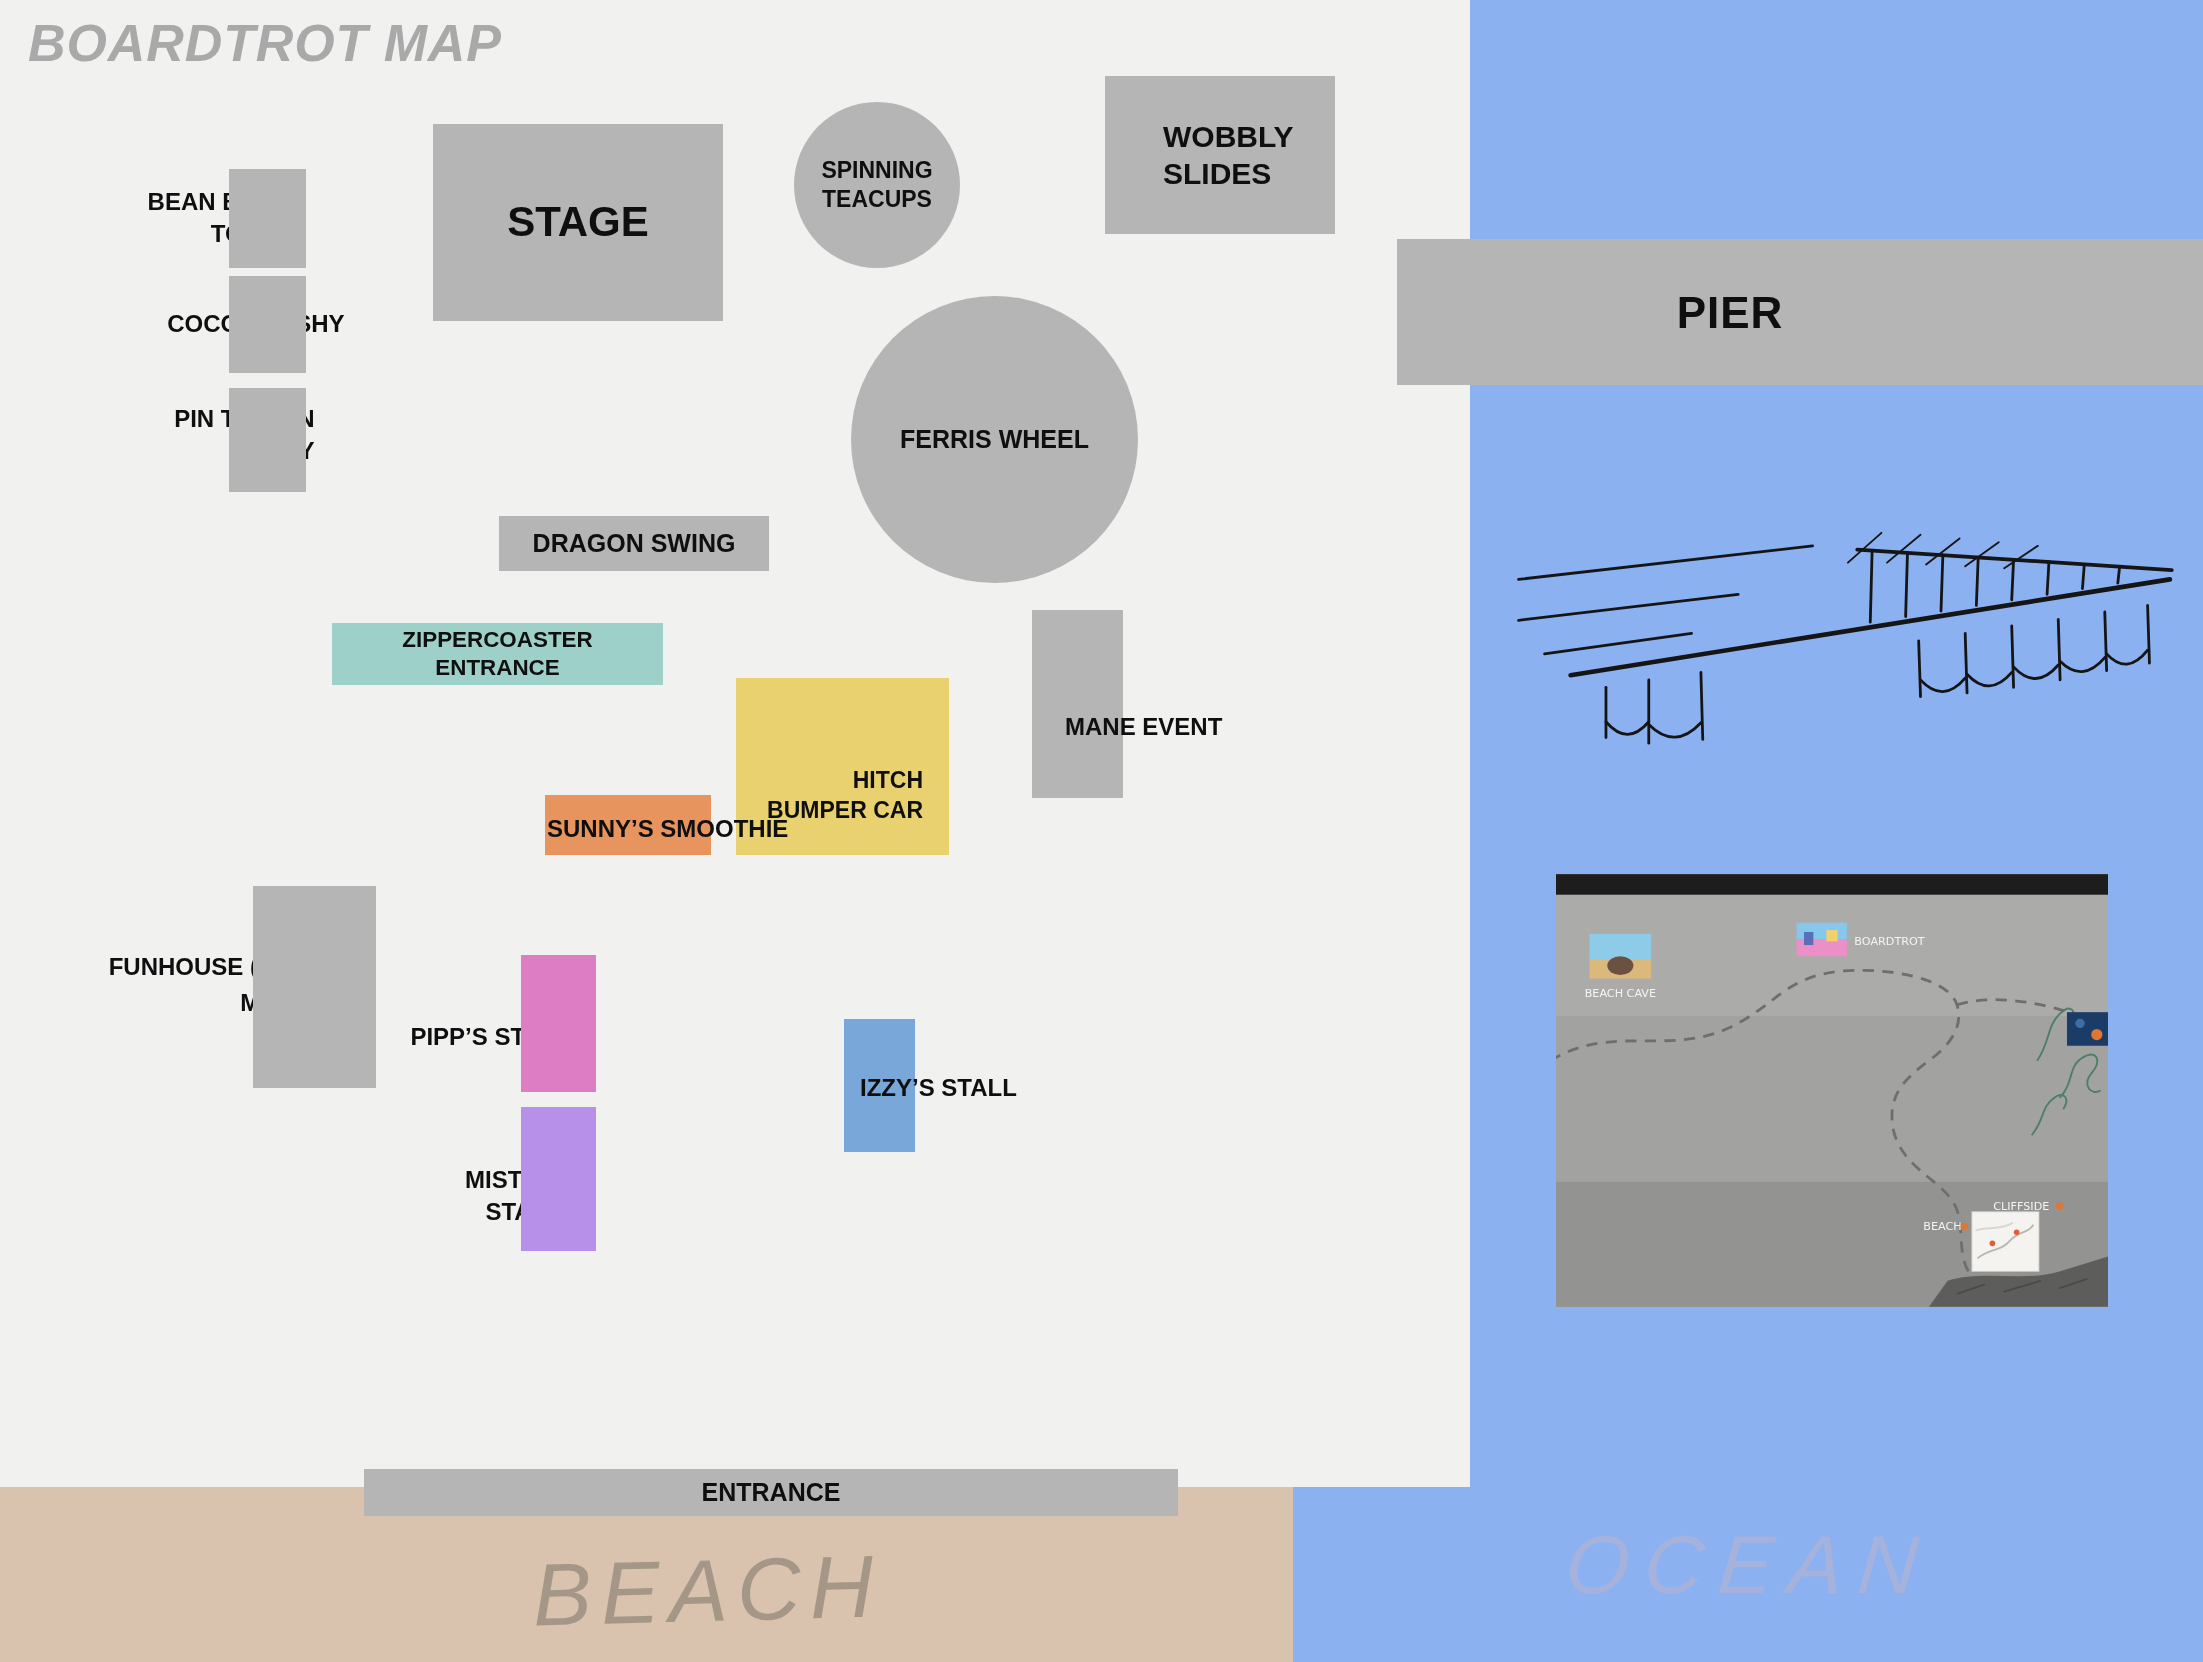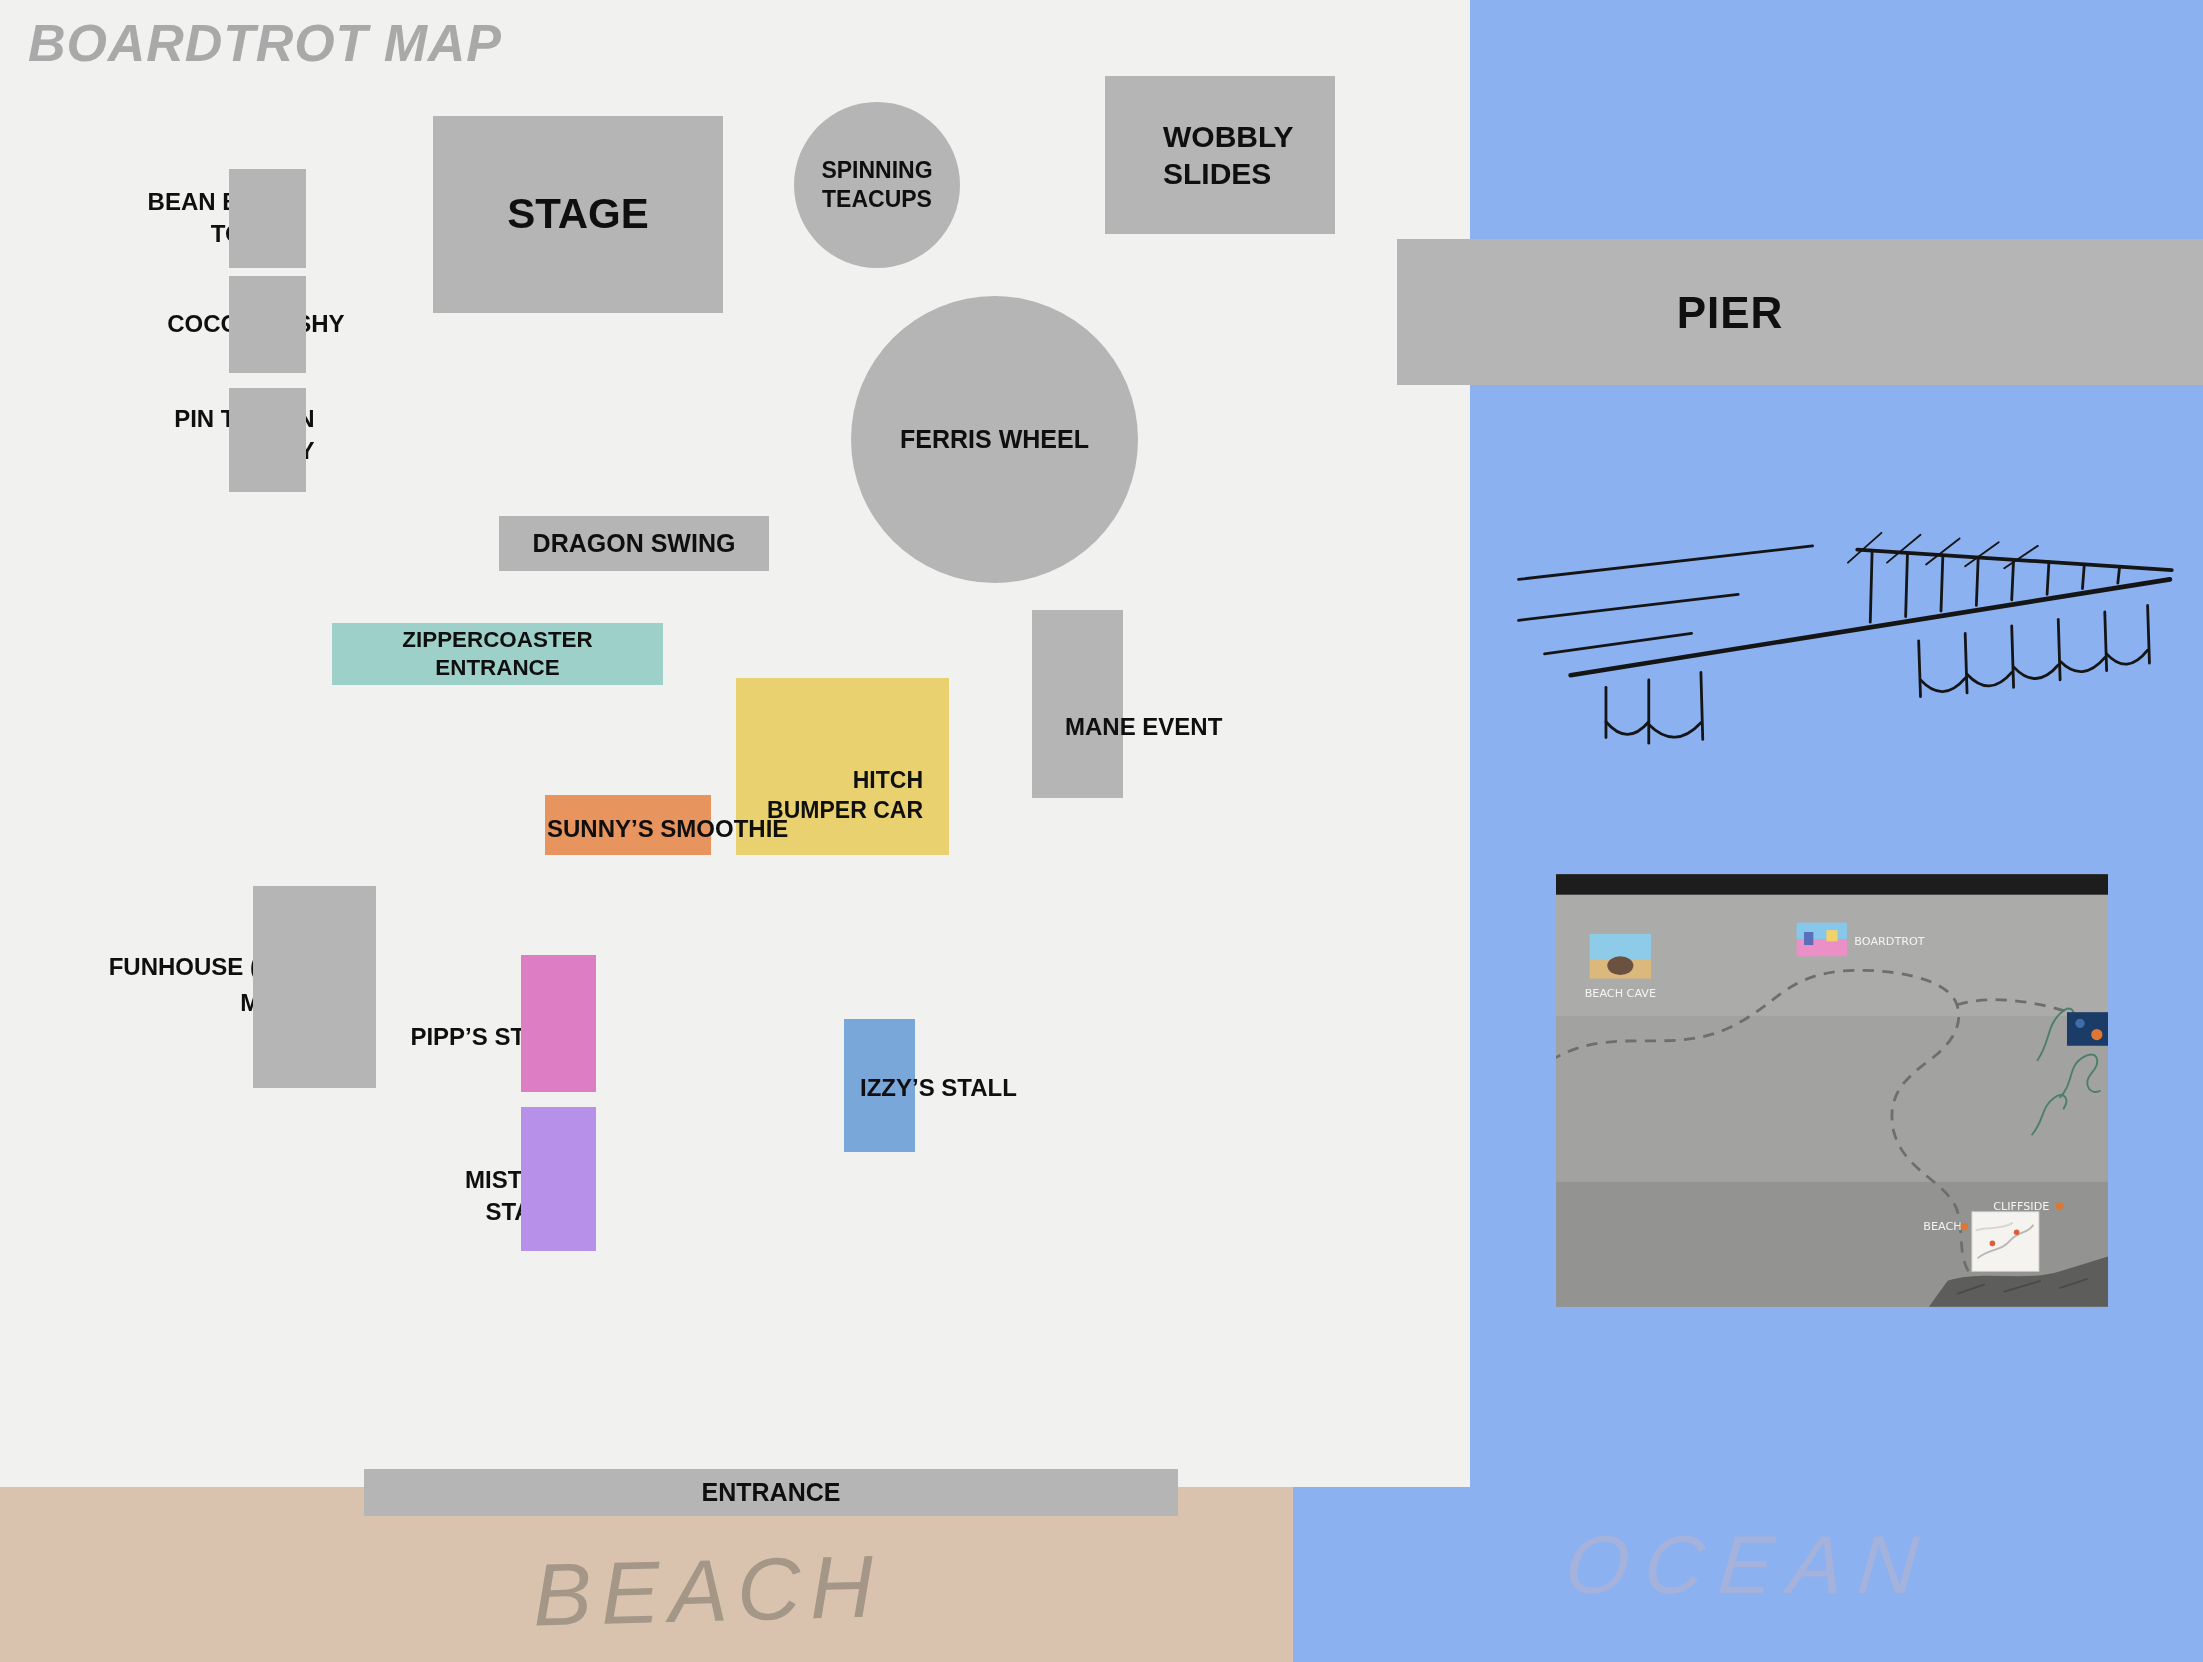--- a/index.html
+++ b/index.html
@@ -18,21 +18,21 @@
   .label.right{text-align:right;}
   .nowrap{white-space:nowrap;}
   
   .bean-bag-rect{left:229px;top:169px;width:77px;height:99px;}
   .bean-bag-label{left:18.6px;top:186px;width:257px;}
   .coconut-rect{left:229px;top:276px;width:77px;height:97px;}
   .coconut-label{left:18.6px;top:308px;width:326px;}
   .pintail-rect{left:229px;top:388px;width:77px;height:104px;}
   .pintail-label{left:18.6px;top:403px;width:296px;}
   
-  .stage{left:433px;top:116px;width:290px;height:197px;}
+  .stage{left:433px;top:124px;width:290px;height:197px;}
   .stage .in-label{font-size:42px;}
   .teacups{left:794px;top:102px;width:166px;height:166px;align-items:center;}
   .teacups .in-label{font-size:23px;}
   .wobbly{left:1105px;top:76px;width:230px;height:158px;justify-content:flex-start;padding-left:58px;}
   .wobbly .in-label{font-size:30px;text-align:left;}
   .pier{left:1397px;top:239px;width:806px;height:146px;padding-right:140px;}
   .pier .in-label{font-size:44px;letter-spacing:0.9px;}
   .ferris{left:851px;top:296px;width:287px;height:287px;}
   .ferris .in-label{font-size:25px;}
   .dragon{left:499px;top:516px;width:270px;height:55px;}

